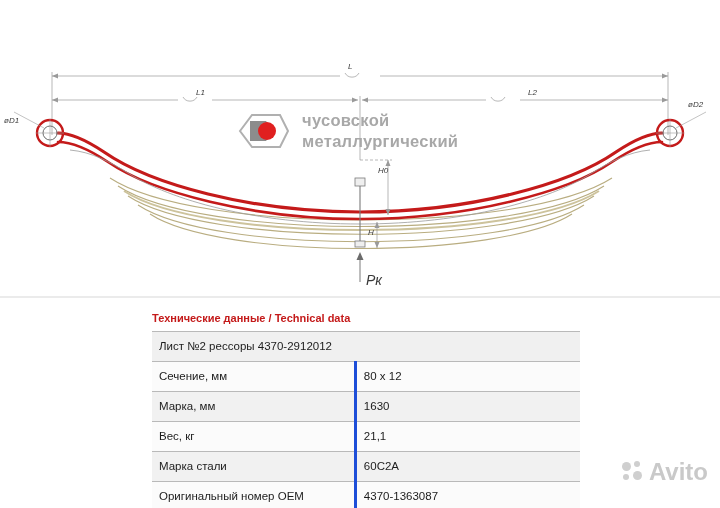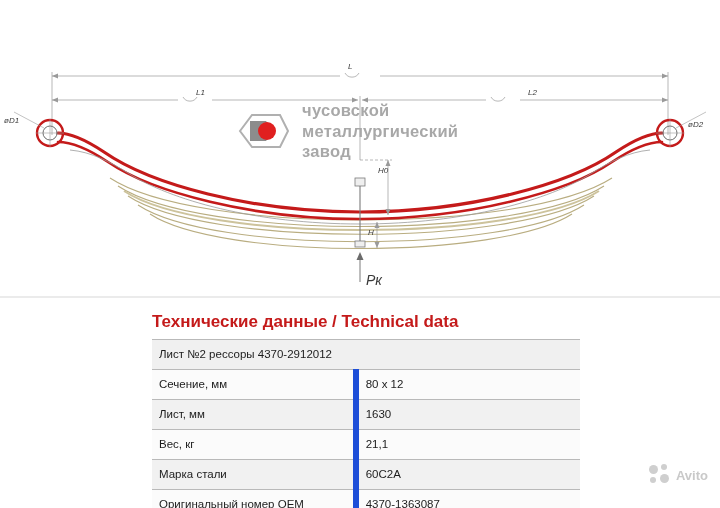--- a/index.html
+++ b/index.html
@@ -57,21 +57,21 @@
   }
   .wm-text div { white-space: nowrap; }
   
   .tech-block {
     position: absolute;
     left: 152px;
     top: 312px;
     width: 428px;
   }
   .tech-title {
-    font-size: 17px;
+    font-size: 11px;
     font-weight: bold;
     color: #c41a1a;
     margin-bottom: 7px;
     font-family: "Liberation Sans", sans-serif;
   }
   table.tech {
     border-collapse: collapse;
     width: 428px;
     font-size: 11.5px;
     color: #1c1c1c;
@@ -84,40 +84,40 @@
     background: #fbfbfb;
   }
   table.tech tr:first-child td {
     border-top: 1px solid #b9b9b9;
   }
   table.tech td.c1 {
     width: 200px;
   }
   table.tech td.c2 {
     width: 228px;
-    border-left: 6px solid #1d4ed8;
+    border-left: 3px solid #1d4ed8;
     margin-left: 44px;
   }
   table.tech tr.head td {
     background: #f0f0f0;
   }
   table.tech tr.head td.c1 {
     border-right: 0;
   }
   table.tech tr.alt td { background: #f1f1f1; }
   
   .avito {
     position: absolute;
     right: 12px;
     bottom: 22px;
     display: flex;
     align-items: center;
     gap: 5px;
     color: #c9c9c9;
-    font-size: 13px;
+    font-size: 24px;
     font-weight: bold;
     font-family: "Liberation Sans", sans-serif;
   }
   .avito .dots {
     position: relative;
     width: 22px;
     height: 22px;
   }
   .avito .dots i {
     position: absolute;
@@ -240,52 +240,51 @@
         <path d="M360,252 l-3.5,8 l7,0 z" fill="#6b6b6b" stroke="none"></path>
       </g>
 
       <line x1="0" y1="297" x2="720" y2="297" stroke="#d7d7d7" stroke-width="1"></line>
     </svg>
 
     <span class="lbl it" style="left:348px; top:62px;">L</span>
     <span class="lbl it" style="left:196px; top:88px;">L1</span>
     <span class="lbl it" style="left:528px; top:88px;">L2</span>
     <span class="lbl it" style="left:4px; top:116px;">øD1</span>
-    <span class="lbl it" style="left:688px; top:120px;">øD2</span>
+    <span class="lbl it" style="left:688px; top:100px;">øD2</span>
     <span class="lbl it" style="left:378px; top:166px;">H0</span>
     <span class="lbl it" style="left:368px; top:228px;">H</span>
     <span class="lbl it" style="left:366px; top:272px; font-size:14px;">Рк</span>
   </div>
 
   <div class="watermark">
     <svg class="wm-logo" viewBox="0 0 56 52">
       <polygon points="4,26 16,10 44,10 52,26 44,42 16,42" fill="none" stroke="#b0b0b0" stroke-width="2"></polygon>
       <polygon points="14,16 30,16 38,26 30,36 14,36" fill="#8c8c8c"></polygon>
       <circle cx="31" cy="26" r="9" fill="#e02020"></circle>
     </svg>
     <div class="wm-text">
       <div>чусовской</div>
       <div>металлургический</div>
-      <div>завод</div>
     </div>
   </div>
 
   <div class="tech-block">
     <div class="tech-title">Технические данные / Technical data</div>
     <table class="tech">
       <tbody>
         <tr class="head">
           <td class="c1" colspan="2">Лист №2 рессоры 4370-2912012</td>
         </tr>
         <tr>
           <td class="c1">Сечение, мм</td>
           <td class="c2">80 х 12</td>
         </tr>
         <tr class="alt">
-          <td class="c1">Лист, мм</td>
+          <td class="c1">Марка, мм</td>
           <td class="c2">1630</td>
         </tr>
         <tr>
           <td class="c1">Вес, кг</td>
           <td class="c2">21,1</td>
         </tr>
         <tr class="alt">
           <td class="c1">Марка стали</td>
           <td class="c2">60С2А</td>
         </tr>

